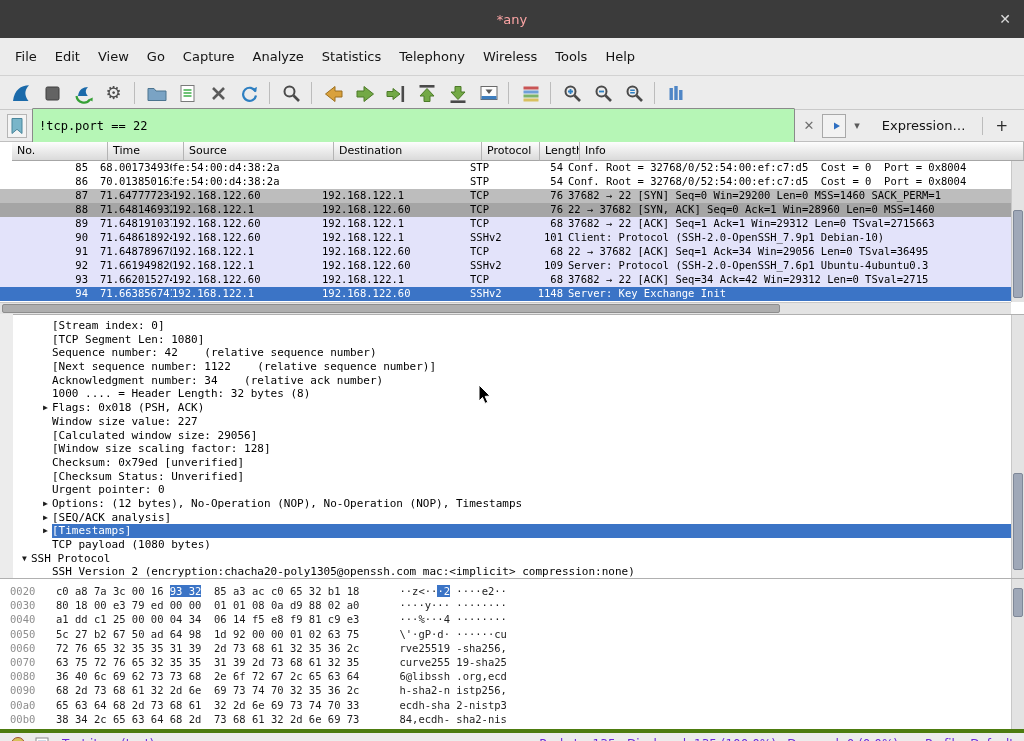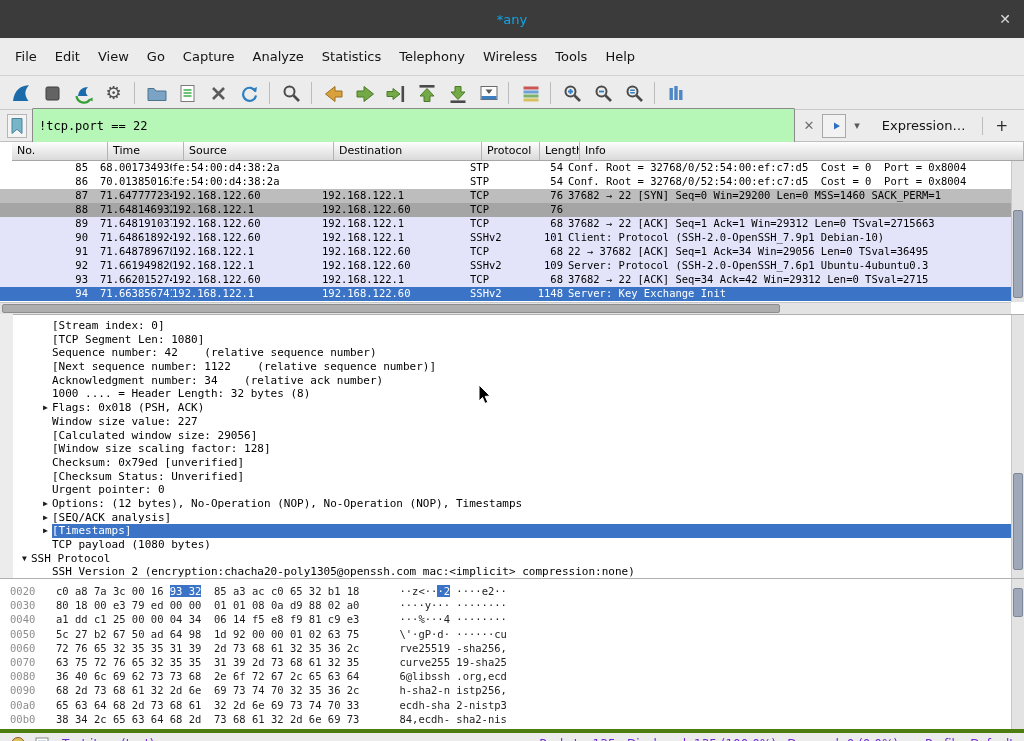--- a/index.html
+++ b/index.html
@@ -1,21 +1,21 @@
 <!DOCTYPE html>
 <html><head>
 <meta charset="utf-8">
 <style>
   * { box-sizing: border-box; margin: 0; padding: 0; }
   html,body { width:1024px; height:741px; overflow:hidden; }
   body { font-family:"DejaVu Sans", sans-serif; background:#ececec; position:relative; }
 
   
   .titlebar { height:38px; background:#3b3b3b; display:flex; align-items:center; justify-content:center; position:relative; }
-  .titlebar .t { color:#0ea5e9; font-size:13px; }
+  .titlebar .t { color:#fca5a5; font-size:13px; }
   .closebtn { position:absolute; right:13px; top:10px; color:#dcdcdc; font-size:14px; line-height:18px; cursor:pointer; }
 
   
   .menubar { height:38px; background:#ececec; display:flex; align-items:center; padding-left:6px; border-bottom:1px solid #d2d2d2; }
   .mitem { font-size:13px; padding:2px 9px; color:#141414; white-space:nowrap; }
 
   
   .toolbar { height:34px; background:#ececec; display:flex; align-items:center; padding-left:5px; border-bottom:1px solid #c9c9c9; }
   .tbtn { width:31px; height:28px; display:flex; align-items:center; justify-content:center; }
   .tbtn svg { display:block; }
@@ -268,21 +268,21 @@
       <div class="hcell w-src">Source</div>
       <div class="hcell w-dst">Destination</div>
       <div class="hcell w-proto">Protocol</div>
       <div class="hcell w-len">Length</div>
       <div class="hcell w-info">Info</div>
     </div>
 
     <div class="pkrow r-stp"><span class="cno">85</span><span class="ctime">68.001734936</span><span class="csrc">fe:54:00:d4:38:2a</span><span class="cdst"></span><span class="cproto">STP</span><span class="clen">54</span><span class="cinfo">Conf. Root = 32768/0/52:54:00:ef:c7:d5  Cost = 0  Port = 0x8004</span></div>
     <div class="pkrow r-stp"><span class="cno">86</span><span class="ctime">70.013850163</span><span class="csrc">fe:54:00:d4:38:2a</span><span class="cdst"></span><span class="cproto">STP</span><span class="clen">54</span><span class="cinfo">Conf. Root = 32768/0/52:54:00:ef:c7:d5  Cost = 0  Port = 0x8004</span></div>
     <div class="pkrow r-g1"><span class="cno">87</span><span class="ctime">71.647777234</span><span class="csrc">192.168.122.60</span><span class="cdst">192.168.122.1</span><span class="cproto">TCP</span><span class="clen">76</span><span class="cinfo">37682 → 22 [SYN] Seq=0 Win=29200 Len=0 MSS=1460 SACK_PERM=1</span></div>
-    <div class="pkrow r-g2"><span class="cno">88</span><span class="ctime">71.648146932</span><span class="csrc">192.168.122.1</span><span class="cdst">192.168.122.60</span><span class="cproto">TCP</span><span class="clen">76</span></div>
+    <div class="pkrow r-g2"><span class="cno">88</span><span class="ctime">71.648146932</span><span class="csrc">192.168.122.1</span><span class="cdst">192.168.122.60</span><span class="cproto">TCP</span><span class="clen">76</span><span class="cinfo">22 → 37682 [SYN, ACK] Seq=0 Ack=1 Win=28960 Len=0 MSS=1460</span></div>
     <div class="pkrow r-lav"><span class="cno">89</span><span class="ctime">71.648191037</span><span class="csrc">192.168.122.60</span><span class="cdst">192.168.122.1</span><span class="cproto">TCP</span><span class="clen">68</span><span class="cinfo">37682 → 22 [ACK] Seq=1 Ack=1 Win=29312 Len=0 TSval=2715663</span></div>
     <div class="pkrow r-lav"><span class="cno">90</span><span class="ctime">71.648618924</span><span class="csrc">192.168.122.60</span><span class="cdst">192.168.122.1</span><span class="cproto">SSHv2</span><span class="clen">101</span><span class="cinfo">Client: Protocol (SSH-2.0-OpenSSH_7.9p1 Debian-10)</span></div>
     <div class="pkrow r-lav"><span class="cno">91</span><span class="ctime">71.648789678</span><span class="csrc">192.168.122.1</span><span class="cdst">192.168.122.60</span><span class="cproto">TCP</span><span class="clen">68</span><span class="cinfo">22 → 37682 [ACK] Seq=1 Ack=34 Win=29056 Len=0 TSval=36495</span></div>
     <div class="pkrow r-lav"><span class="cno">92</span><span class="ctime">71.661949820</span><span class="csrc">192.168.122.1</span><span class="cdst">192.168.122.60</span><span class="cproto">SSHv2</span><span class="clen">109</span><span class="cinfo">Server: Protocol (SSH-2.0-OpenSSH_7.6p1 Ubuntu-4ubuntu0.3</span></div>
     <div class="pkrow r-lav"><span class="cno">93</span><span class="ctime">71.662015274</span><span class="csrc">192.168.122.60</span><span class="cdst">192.168.122.1</span><span class="cproto">TCP</span><span class="clen">68</span><span class="cinfo">37682 → 22 [ACK] Seq=34 Ack=42 Win=29312 Len=0 TSval=2715</span></div>
     <div class="pkrow r-sel"><span class="cno">94</span><span class="ctime">71.663856741</span><span class="csrc">192.168.122.1</span><span class="cdst">192.168.122.60</span><span class="cproto">SSHv2</span><span class="clen">1148</span><span class="cinfo">Server: Key Exchange Init</span></div>
 
     <div class="vscroll">
         <div class="vthumb"></div>
       </div>

